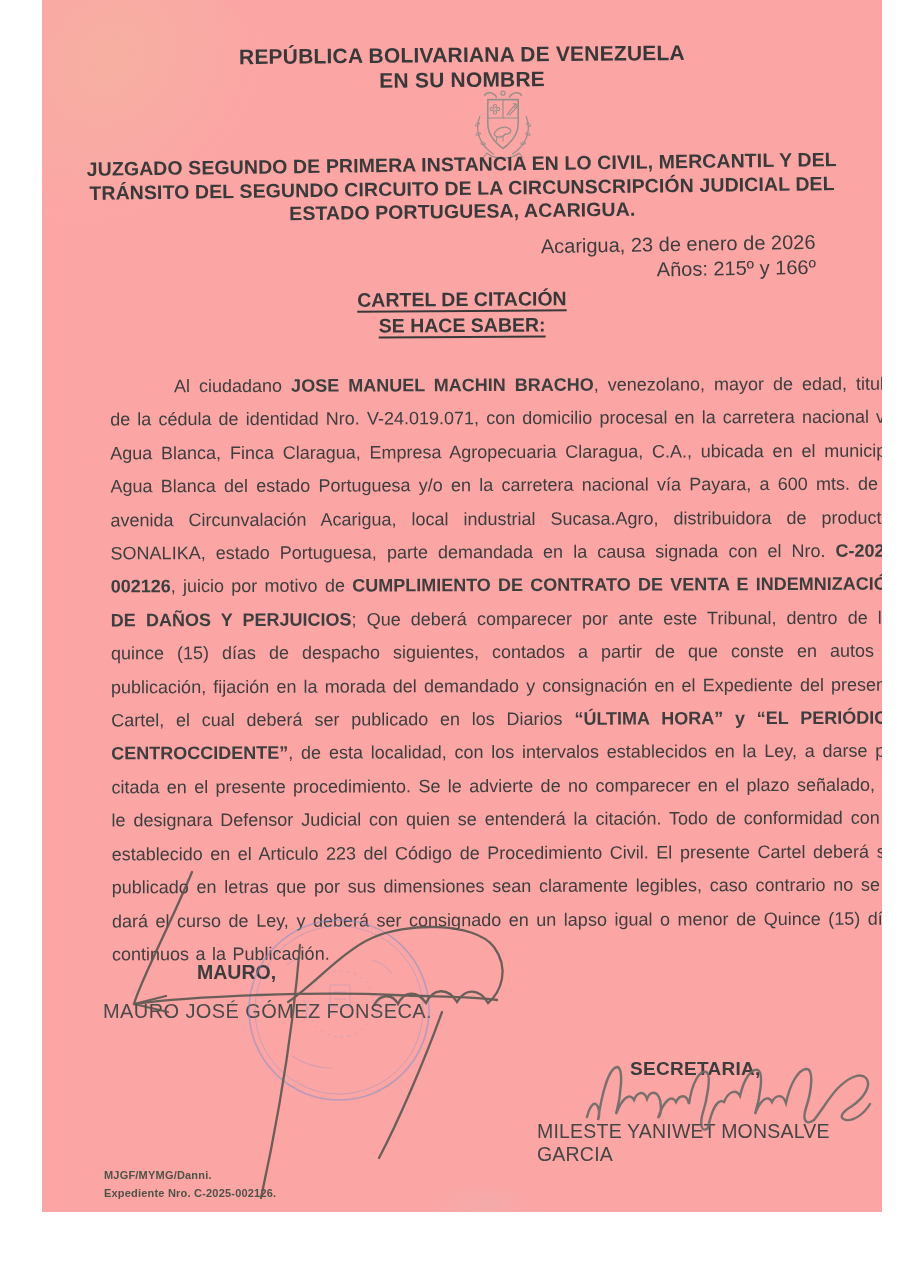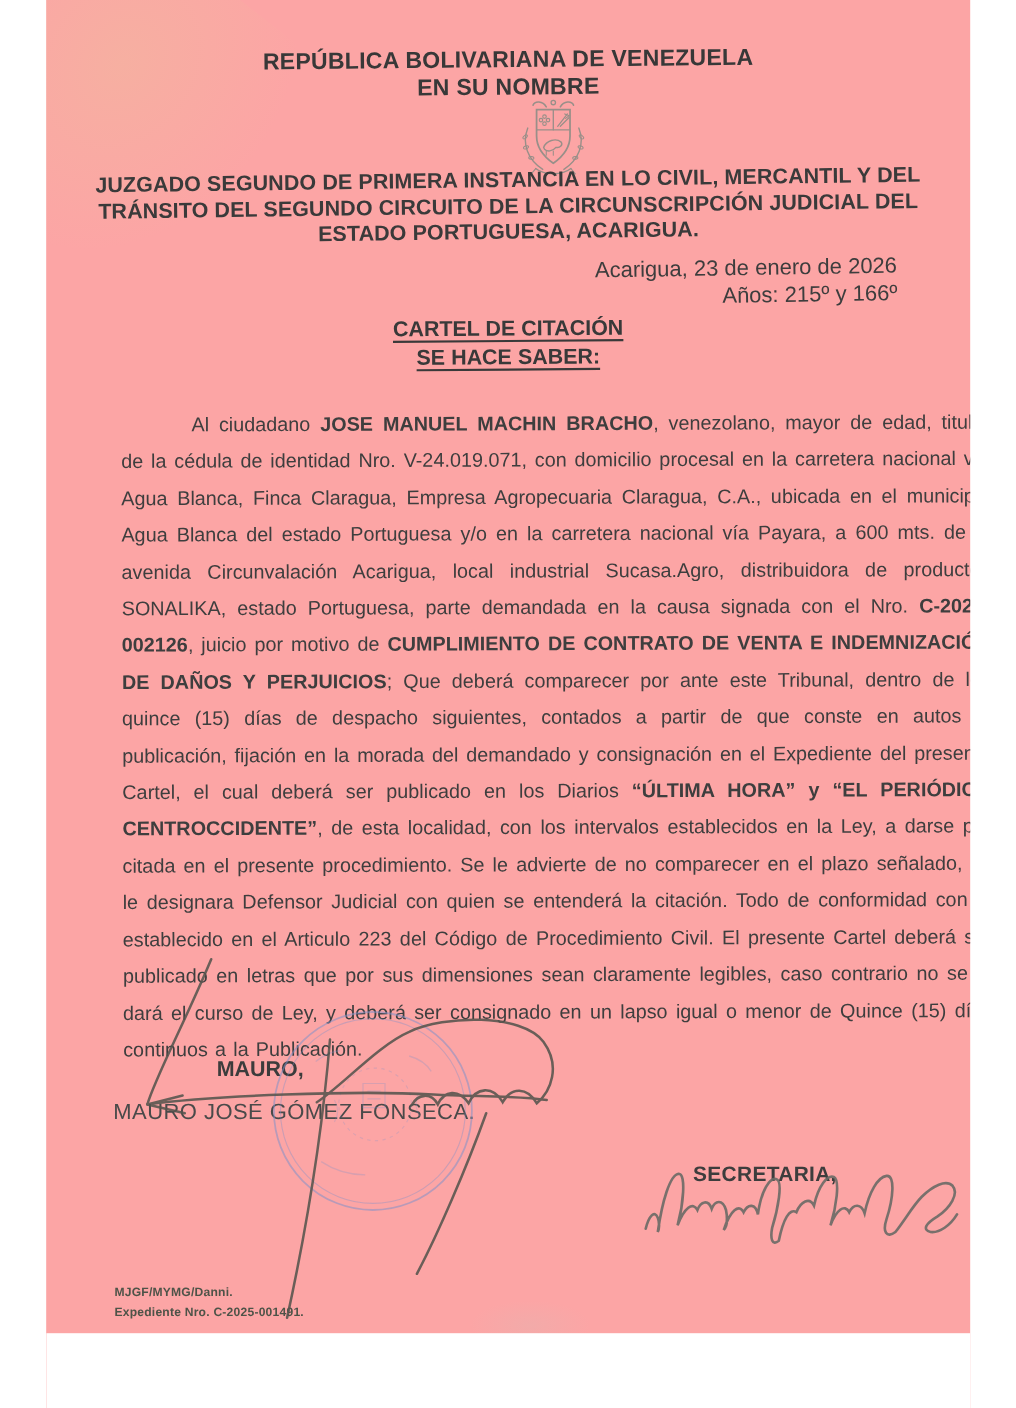--- a/index.html
+++ b/index.html
@@ -114,24 +114,25 @@
   <div class="doc-title">
     <div><span>CARTEL DE CITACIÓN</span></div>
     <div><span>SE HACE SABER:</span></div>
   </div>
 
   <p class="body-par"><span>Al ciudadano </span><span class="b">JOSE MANUEL MACHIN BRACHO</span><span>, venezolano, mayor de edad, titular de la cédula de identidad Nro. V-24.019.071, con domicilio procesal en la carretera nacional vía Agua Blanca, Finca Claragua, Empresa Agropecuaria Claragua, C.A., ubicada en el municipio Agua Blanca del estado Portuguesa y/o en la carretera nacional vía Payara, a 600 mts. de la avenida Circunvalación Acarigua, local industrial Sucasa.Agro, distribuidora de productos SONALIKA, estado Portuguesa, parte demandada en la causa signada con el Nro. </span><span class="b">C-2025-002126</span><span>, juicio por motivo de </span><span class="b">CUMPLIMIENTO DE CONTRATO DE VENTA E INDEMNIZACIÓN DE DAÑOS Y PERJUICIOS</span><span>; Que deberá comparecer por ante este Tribunal, dentro de los quince (15) días de despacho siguientes, contados a partir de que conste en autos la publicación, fijación en la morada del demandado y consignación en el Expediente del presente Cartel, el cual deberá ser publicado en los Diarios </span><span class="b">“ÚLTIMA HORA” y “EL PERIÓDICO CENTROCCIDENTE”</span><span>, de esta localidad, con los intervalos establecidos en la Ley, a darse por citada en el presente procedimiento. Se le advierte de no comparecer en el plazo señalado, se le designara Defensor Judicial con quien se entenderá la citación. Todo de conformidad con lo establecido en el Articulo 223 del Código de Procedimiento Civil. El presente Cartel deberá ser publicado en letras que por sus dimensiones sean claramente legibles, caso contrario no se le dará el curso de Ley, y deberá ser consignado en un lapso igual o menor de Quince (15) días continuos a la Publicación.</span></p>
 
   <div class="juez">MAURO,</div>
   <div class="judge-name">MAURO JOSÉ GÓMEZ FONSECA.</div>
   <div class="secretaria">SECRETARIA,</div>
+  <div class="secretary-name">MILESTE YANIWET MONSALVE GARCIA</div>
 
   <div class="refs">
     <div>MJGF/MYMG/Danni.</div>
-    <div>Expediente Nro. C-2025-001491.</div>
+    <div>Expediente Nro. C-2025-002126.</div>
   </div>
 
   <svg class="overlay" viewBox="0 0 924 1280">
 
     <g stroke="#8292c8" fill="none">
       <circle cx="297" cy="1010" r="90" stroke-width="1.6" opacity=".55"></circle>
       <circle cx="297" cy="1010" r="84" stroke-width="1" opacity=".4"></circle>
       <circle cx="299" cy="1004" r="33" stroke-width="1" opacity=".28" stroke-dasharray="3 4"></circle>
       <path d="M245 965 q10 -8 22 -10 M330 960 q14 4 20 14 M250 1056 q18 12 40 12" stroke-width="1.2" opacity=".3"></path>
       <path d="M288 985 h20 v22 h-20 Z M292 992 h12 M292 999 h12" stroke-width="1.1" opacity=".3"></path>

